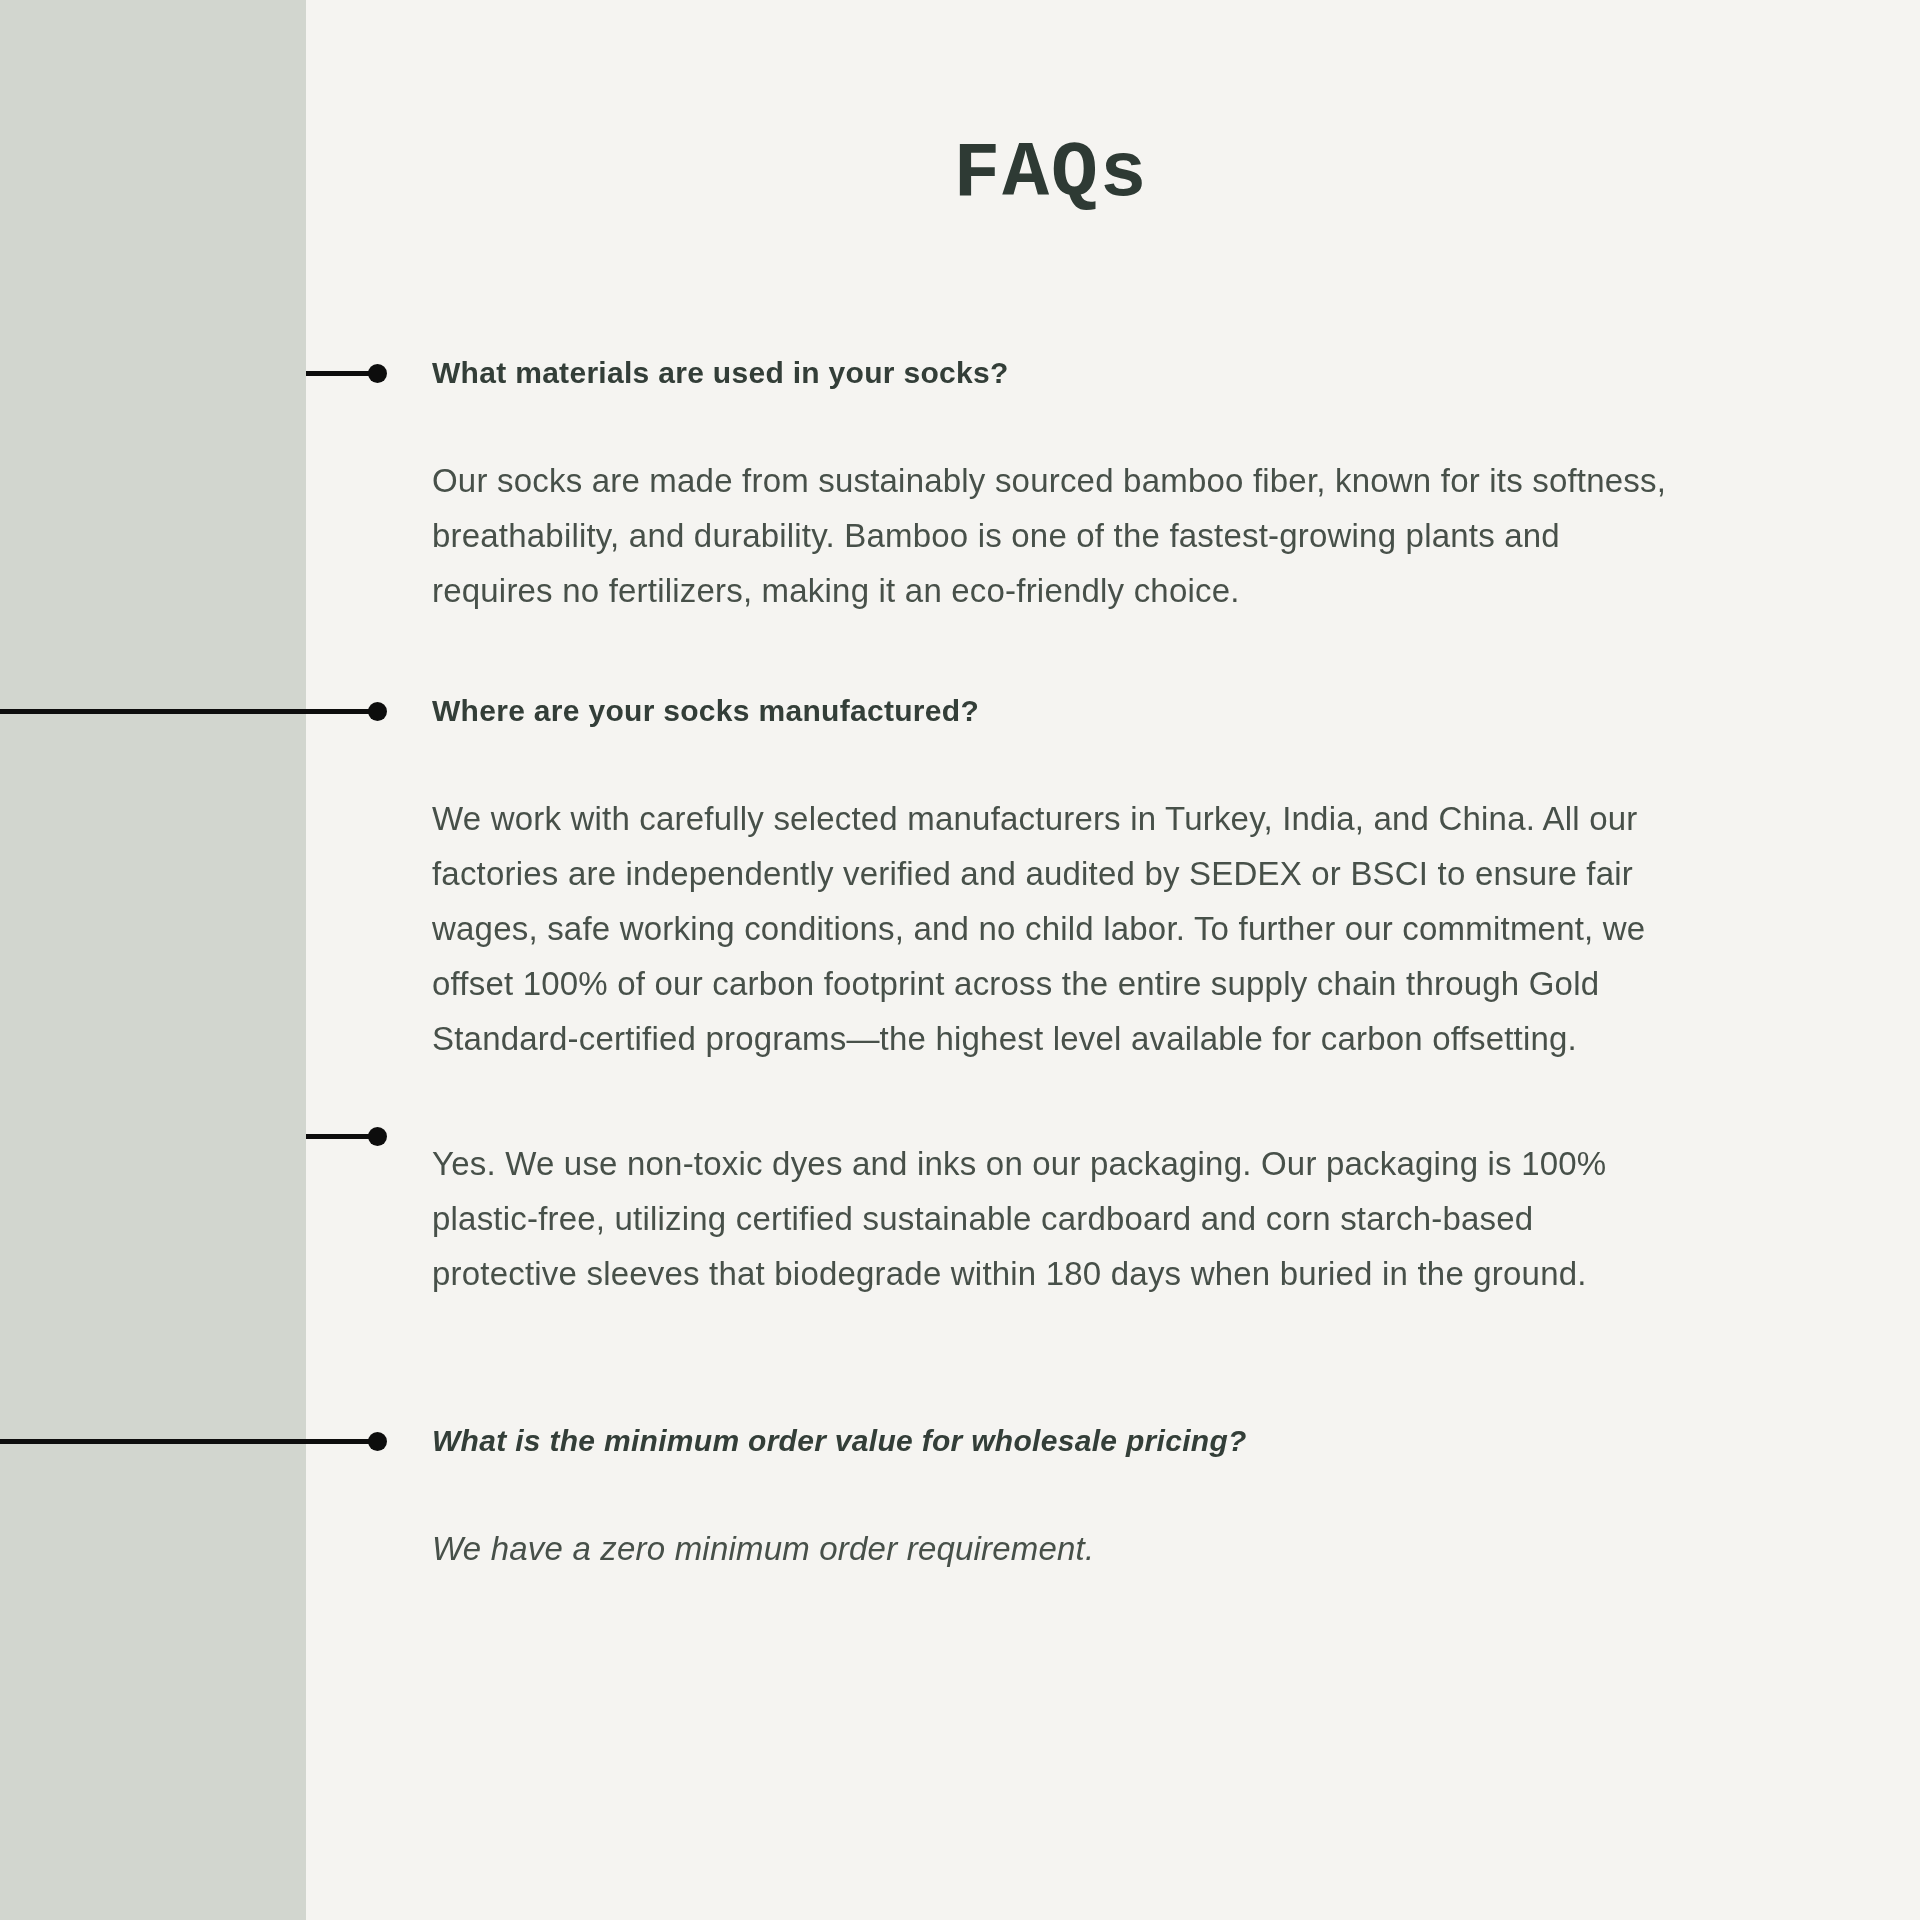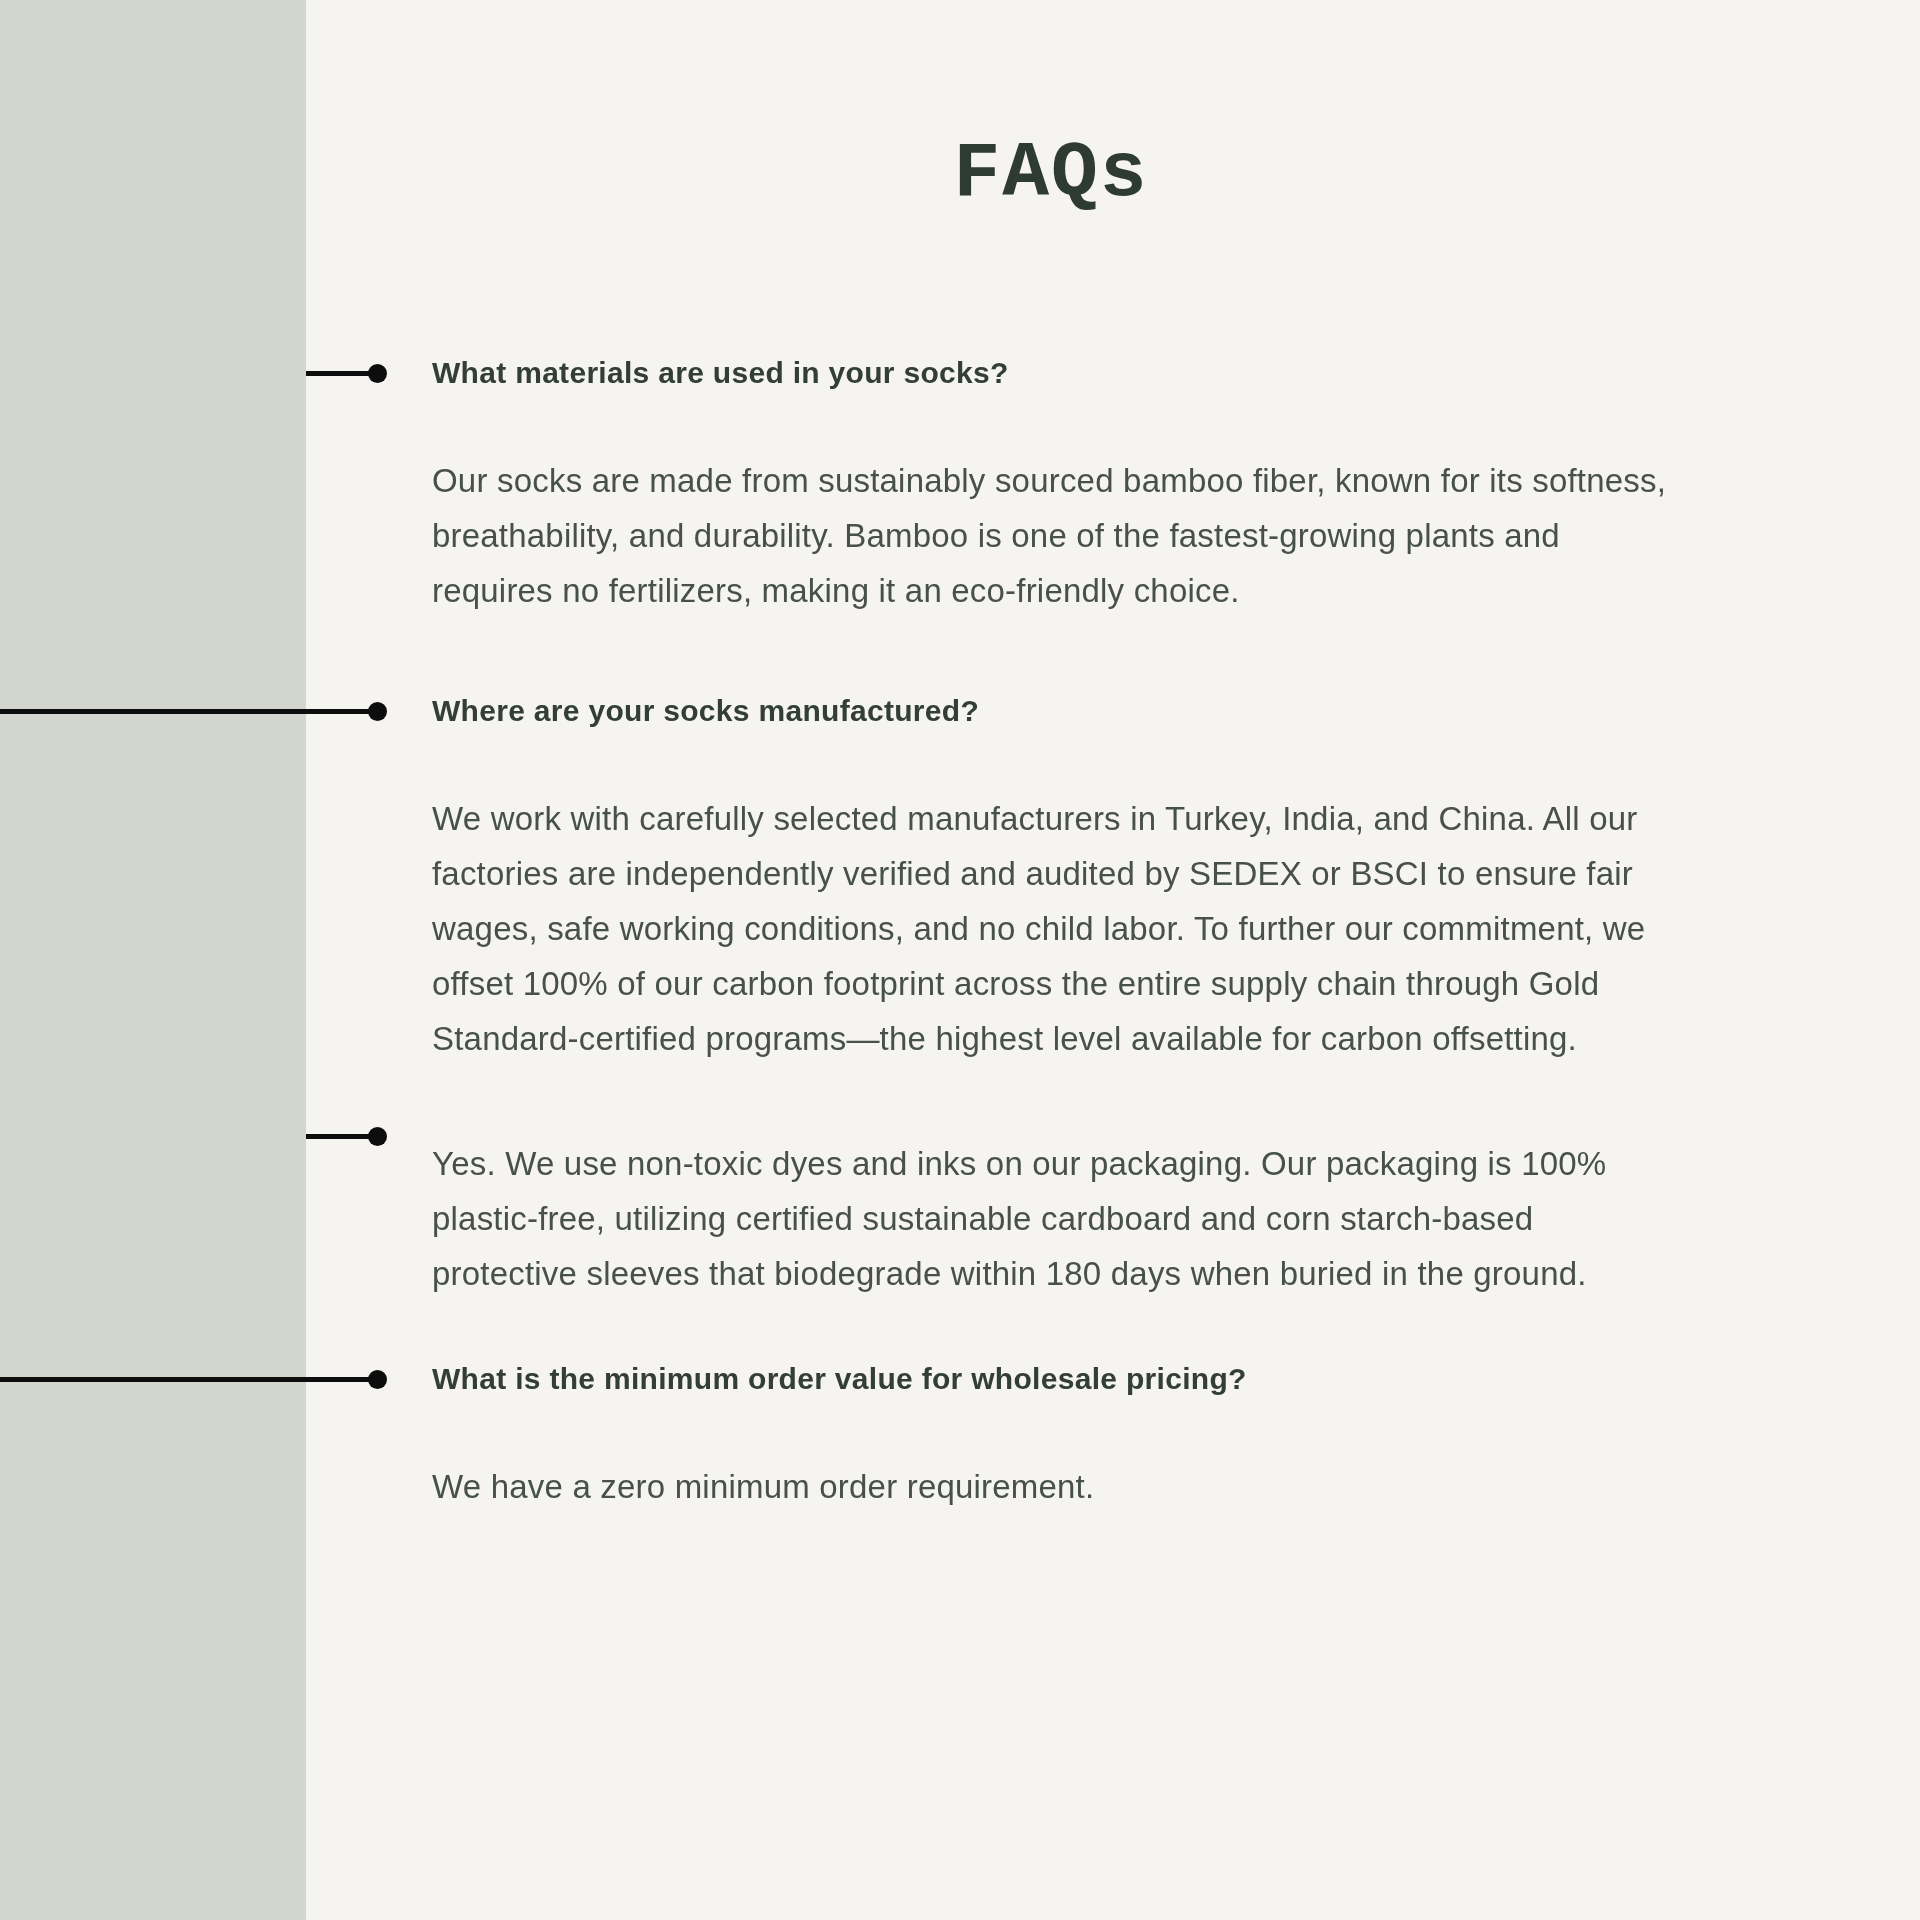--- a/index.html
+++ b/index.html
@@ -45,21 +45,21 @@
     font-weight: bold;
     letter-spacing: 2px;
     color: var(--heading);
     font-family: Liberation Mono, monospace;
   }
   .faq-list { margin: 0; padding: 0; list-style: none; }
   .faq-item { position: relative; }
   .faq-item:nth-of-type(1) { margin-top: 129px; }
   .faq-item:nth-of-type(2) { margin-top: 71px; }
   .faq-item:nth-of-type(3) { margin-top: 70px; }
-  .faq-item:nth-of-type(4) { margin-top: 56px; }
+  .faq-item:nth-of-type(4) { margin-top: 118px; font-style: italic; }
   .question {
     position: relative;
     margin: 0;
     font-size: 30px;
     line-height: 44px;
     font-weight: bold;
     letter-spacing: 0.3px;
     color: var(--question);
     max-width: 1240px;
   }

